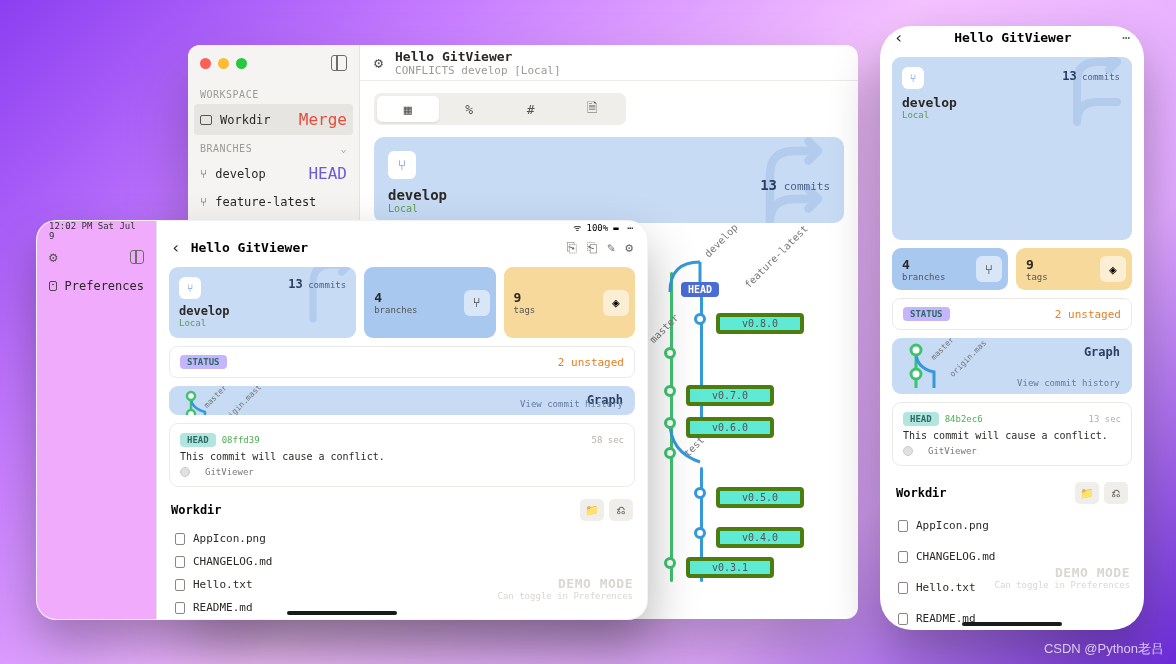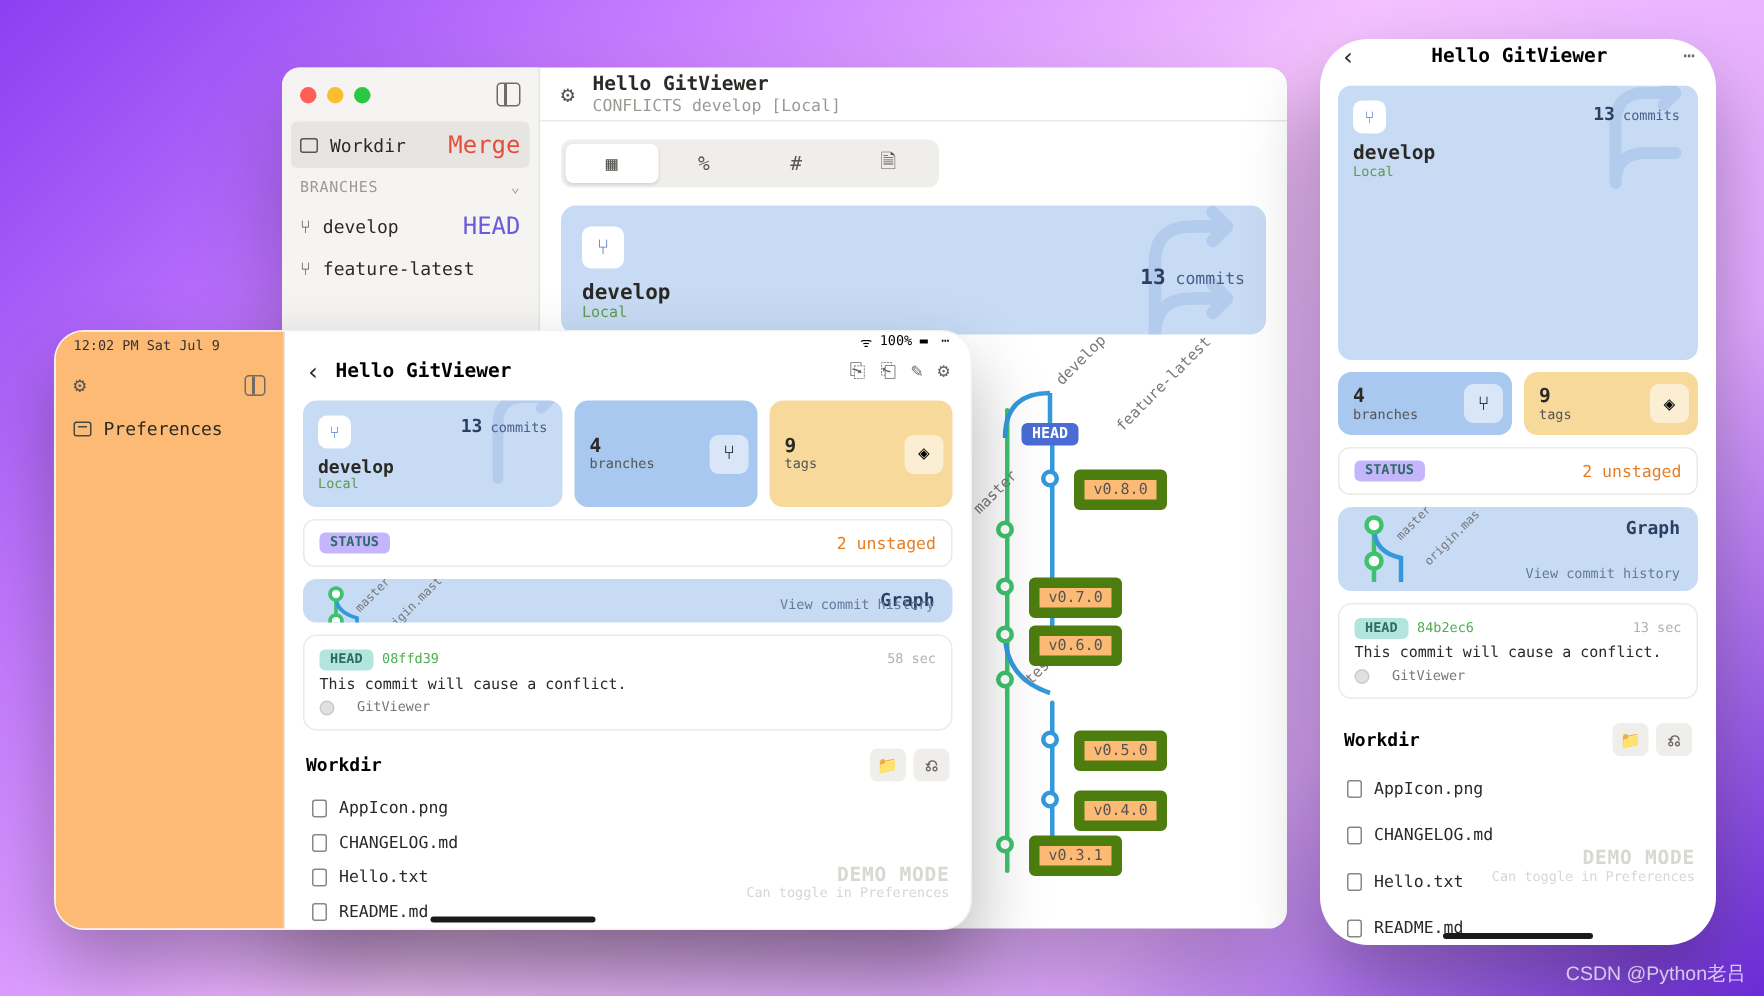--- a/index.html
+++ b/index.html
@@ -37,27 +37,27 @@
 .dev-ic{width:28px;height:28px;background:#fff;border-radius:6px;display:flex;align-items:center;justify-content:center;font-size:14px;color:#5a7bc9;margin-bottom:8px}
 .dev-name{font-family:"SF Mono",Menlo,monospace;font-weight:700;font-size:14px;color:#2b2925}
 .dev-loc{font-family:"SF Mono",Menlo,monospace;font-size:10px;color:#5f9b4f}
 .dev-ct{position:absolute;right:14px;top:40px;font-family:"SF Mono",Menlo,monospace;font-size:11px;color:#4a6089}
 .dev-ct b{font-size:14px;color:#2b3f63}
 .dev-bg{position:absolute;right:-10px;top:-10px;width:120px;height:120px;opacity:.35}
 
 .graph-box{margin:14px;position:relative;height:340px;font-family:"SF Mono",Menlo,monospace;font-size:10px;color:#555}
 .gline{position:absolute;width:3px;border-radius:2px}
 .gnode{position:absolute;width:12px;height:12px;border-radius:50%;background:#fff;border:3px solid}
-.gtag{position:absolute;padding:1px 6px;border:7px solid #4d7c0f;border-radius:4px;background:#fdba74;font-size:10px}
+.gtag{position:absolute;padding:1px 22px;border:4px solid #4d7c0f;border-radius:4px;background:#5eead4;font-size:10px}
 .ghead{position:absolute;padding:2px 7px;background:#4a6cd4;color:#fff;border-radius:4px;font-size:10px;font-weight:600}
 .rot{position:absolute;transform:rotate(-45deg);font-size:10px;color:#777}
 
 
 .ipad{position:absolute;left:36px;top:220px;width:612px;height:400px;background:#fff;border-radius:20px;box-shadow:0 25px 50px rgba(0,0,0,.3);border:1px solid rgba(0,0,0,.05);display:flex;overflow:hidden}
-.ipad-side{width:153px;background:#fdba74;border-right:1px solid #e5e3df;display:flex;flex-direction:column;font-size:12px}
+.ipad-side{width:120px;background:#f0abfc;border-right:1px solid #e5e3df;display:flex;flex-direction:column;font-size:12px}
 .ipad-status{height:20px;display:flex;align-items:center;padding:0 12px;font-size:9px;color:#333}
 .ipad-side-top{display:flex;align-items:center;justify-content:space-between;padding:8px 12px}
 .repo-row{display:flex;align-items:center;gap:8px;padding:6px 12px;font-size:12px;color:#2b2925}
 .repo-ic{width:12px;height:10px;border:1.5px solid #4a4843;border-radius:2px;position:relative}
 .repo-ic:before{content:"";position:absolute;left:2px;top:2px;right:2px;height:1px;background:#4a4843}
 
 .ipad-main{flex:1;display:flex;flex-direction:column;overflow:hidden}
 .ipad-mstatus{height:20px;display:flex;align-items:center;justify-content:flex-end;padding:0 14px;gap:5px;font-size:9px}
 .ipad-head{display:flex;align-items:center;padding:4px 14px 10px;gap:10px}
 .back{font-size:16px;color:#2b2925}
@@ -128,20 +128,21 @@
 
 <div class="mac">
   <div class="mac-side">
     <div class="mac-titlebar">
       <div class="dot r"></div>
       <div class="dot y"></div>
       <div class="dot g"></div>
       <div class="sp"></div>
       <div class="panel-ic"></div>
     </div>
+    <div class="sec-lbl mono">WORKSPACE</div>
     <div class="side-row sel mono">
       <span class="ic-box"></span>
       <span>Workdir</span>
       <span class="tag merge">Merge</span>
     </div>
     <div class="sec-lbl mono" style="display:flex;align-items:center">
       <span>BRANCHES</span>
       <span class="chev">⌄</span>
     </div>
     <div class="side-row mono">

